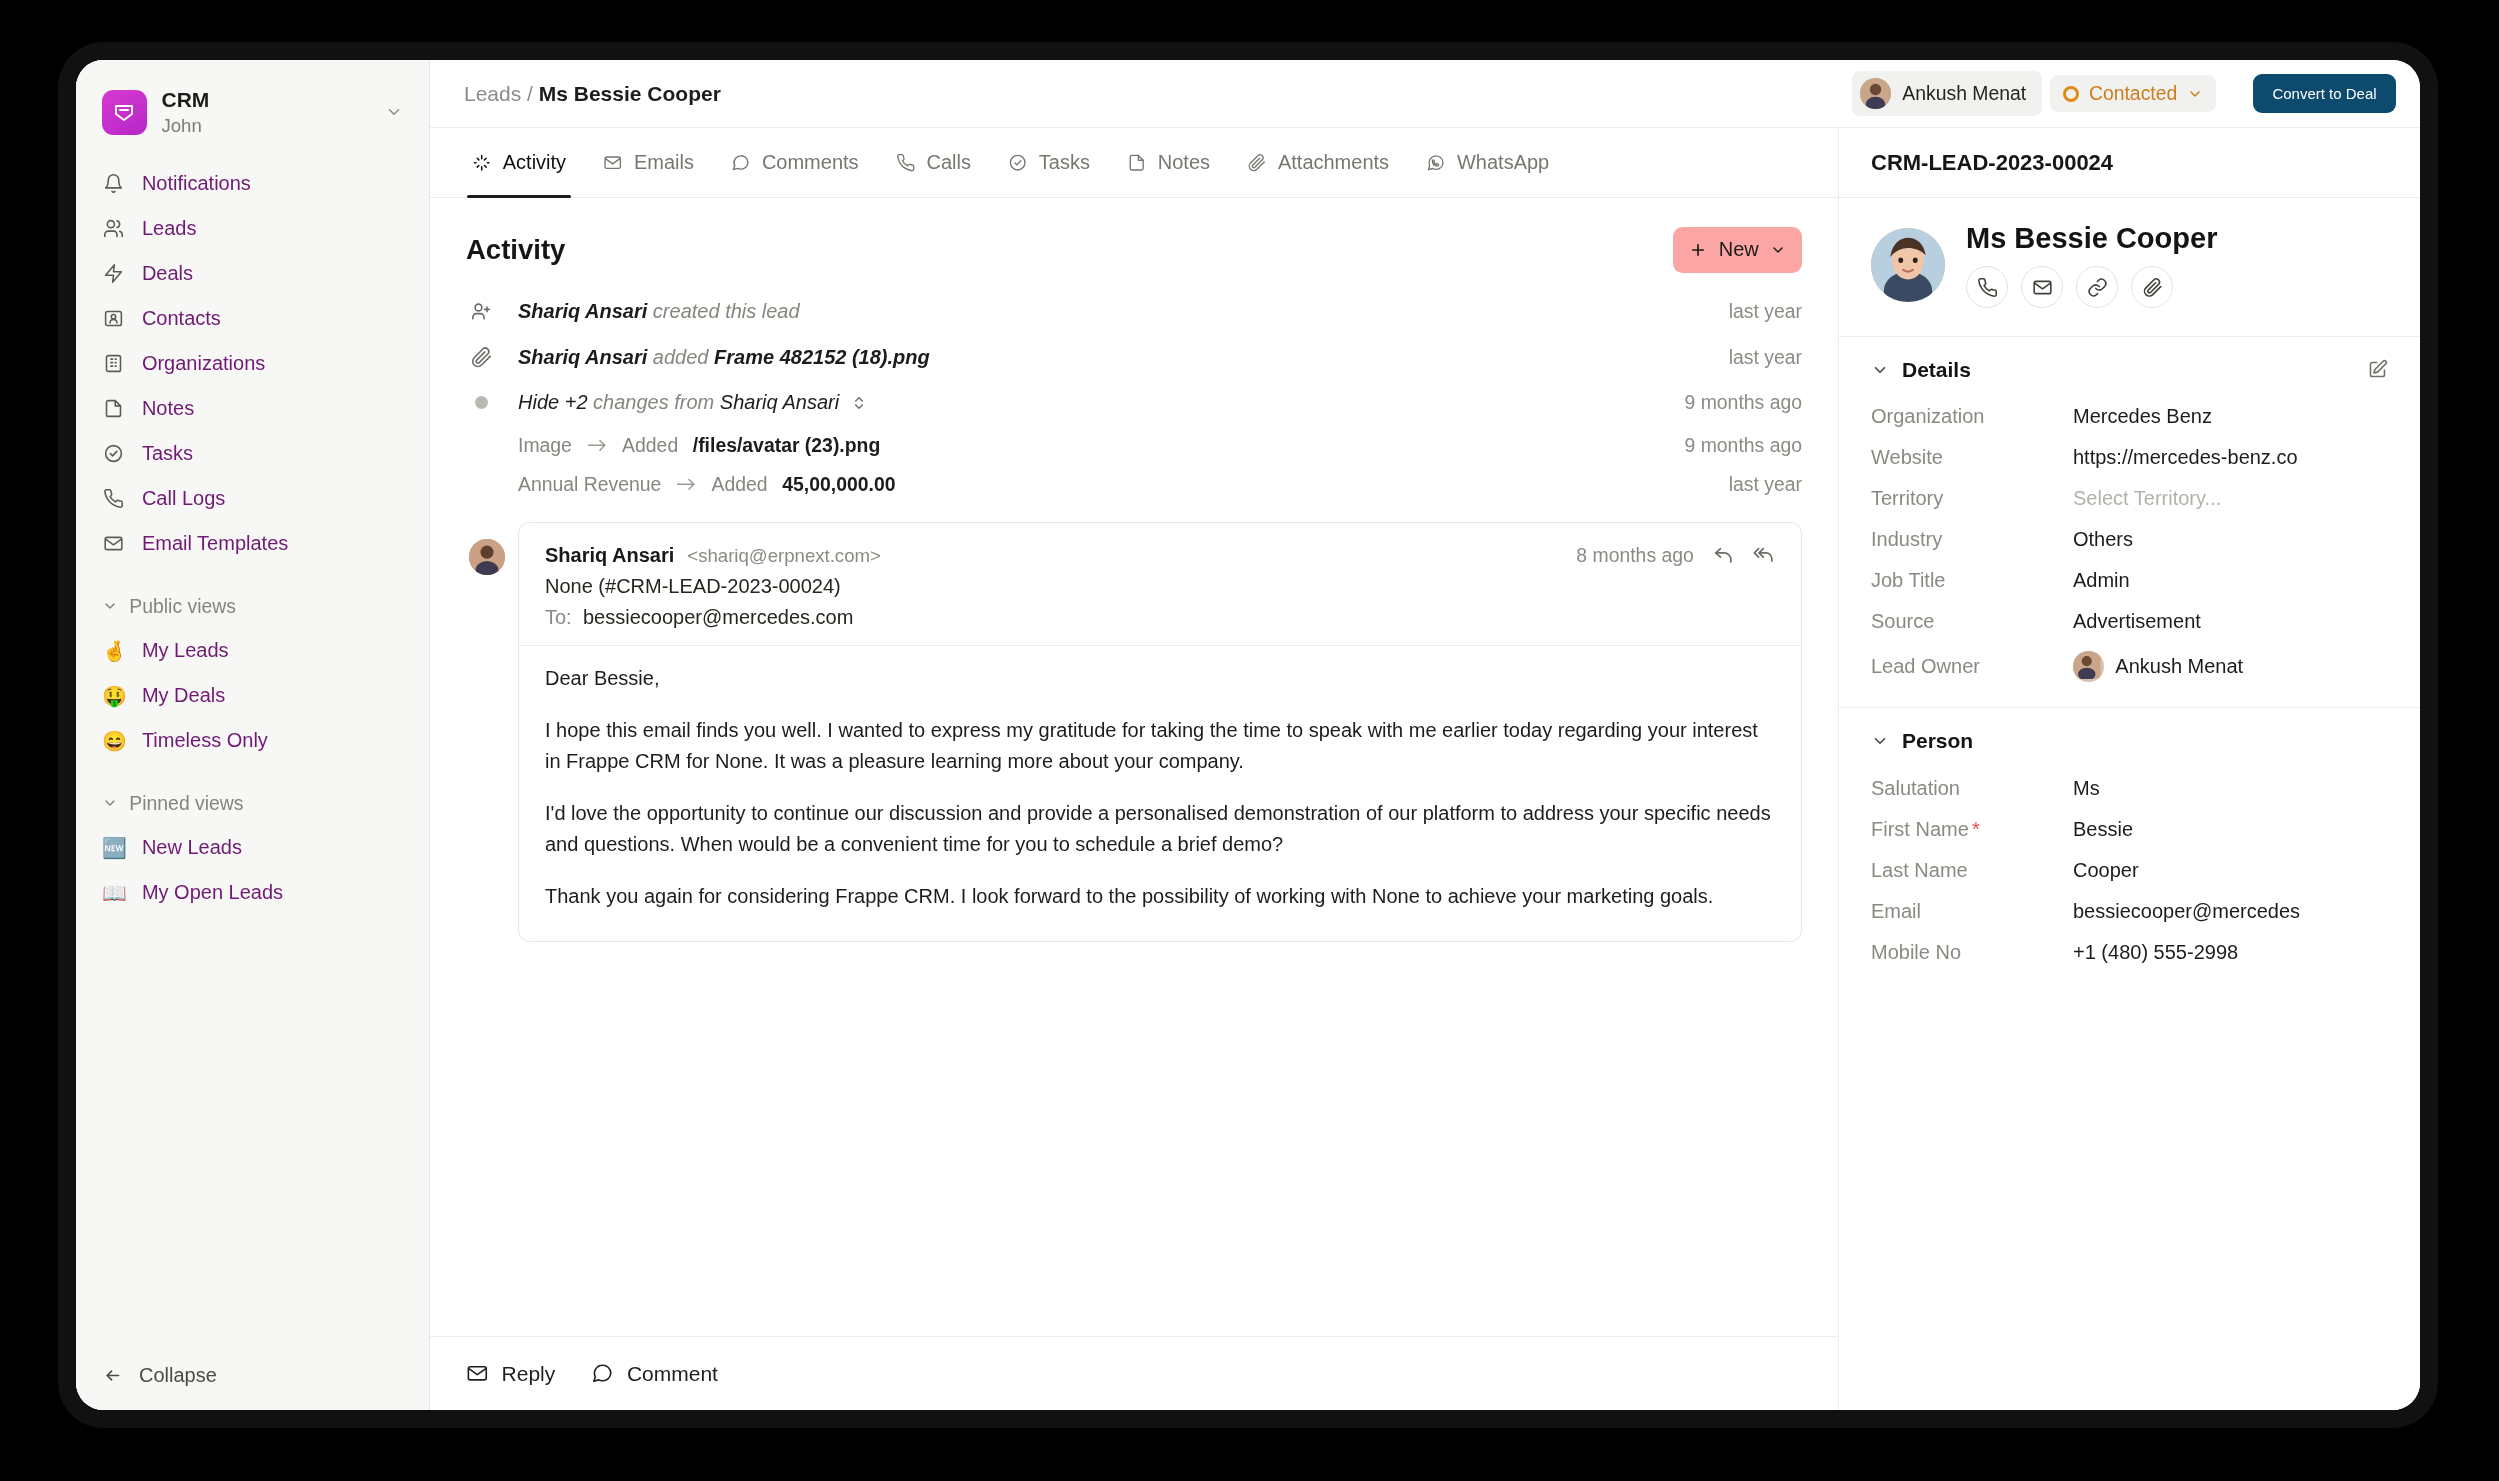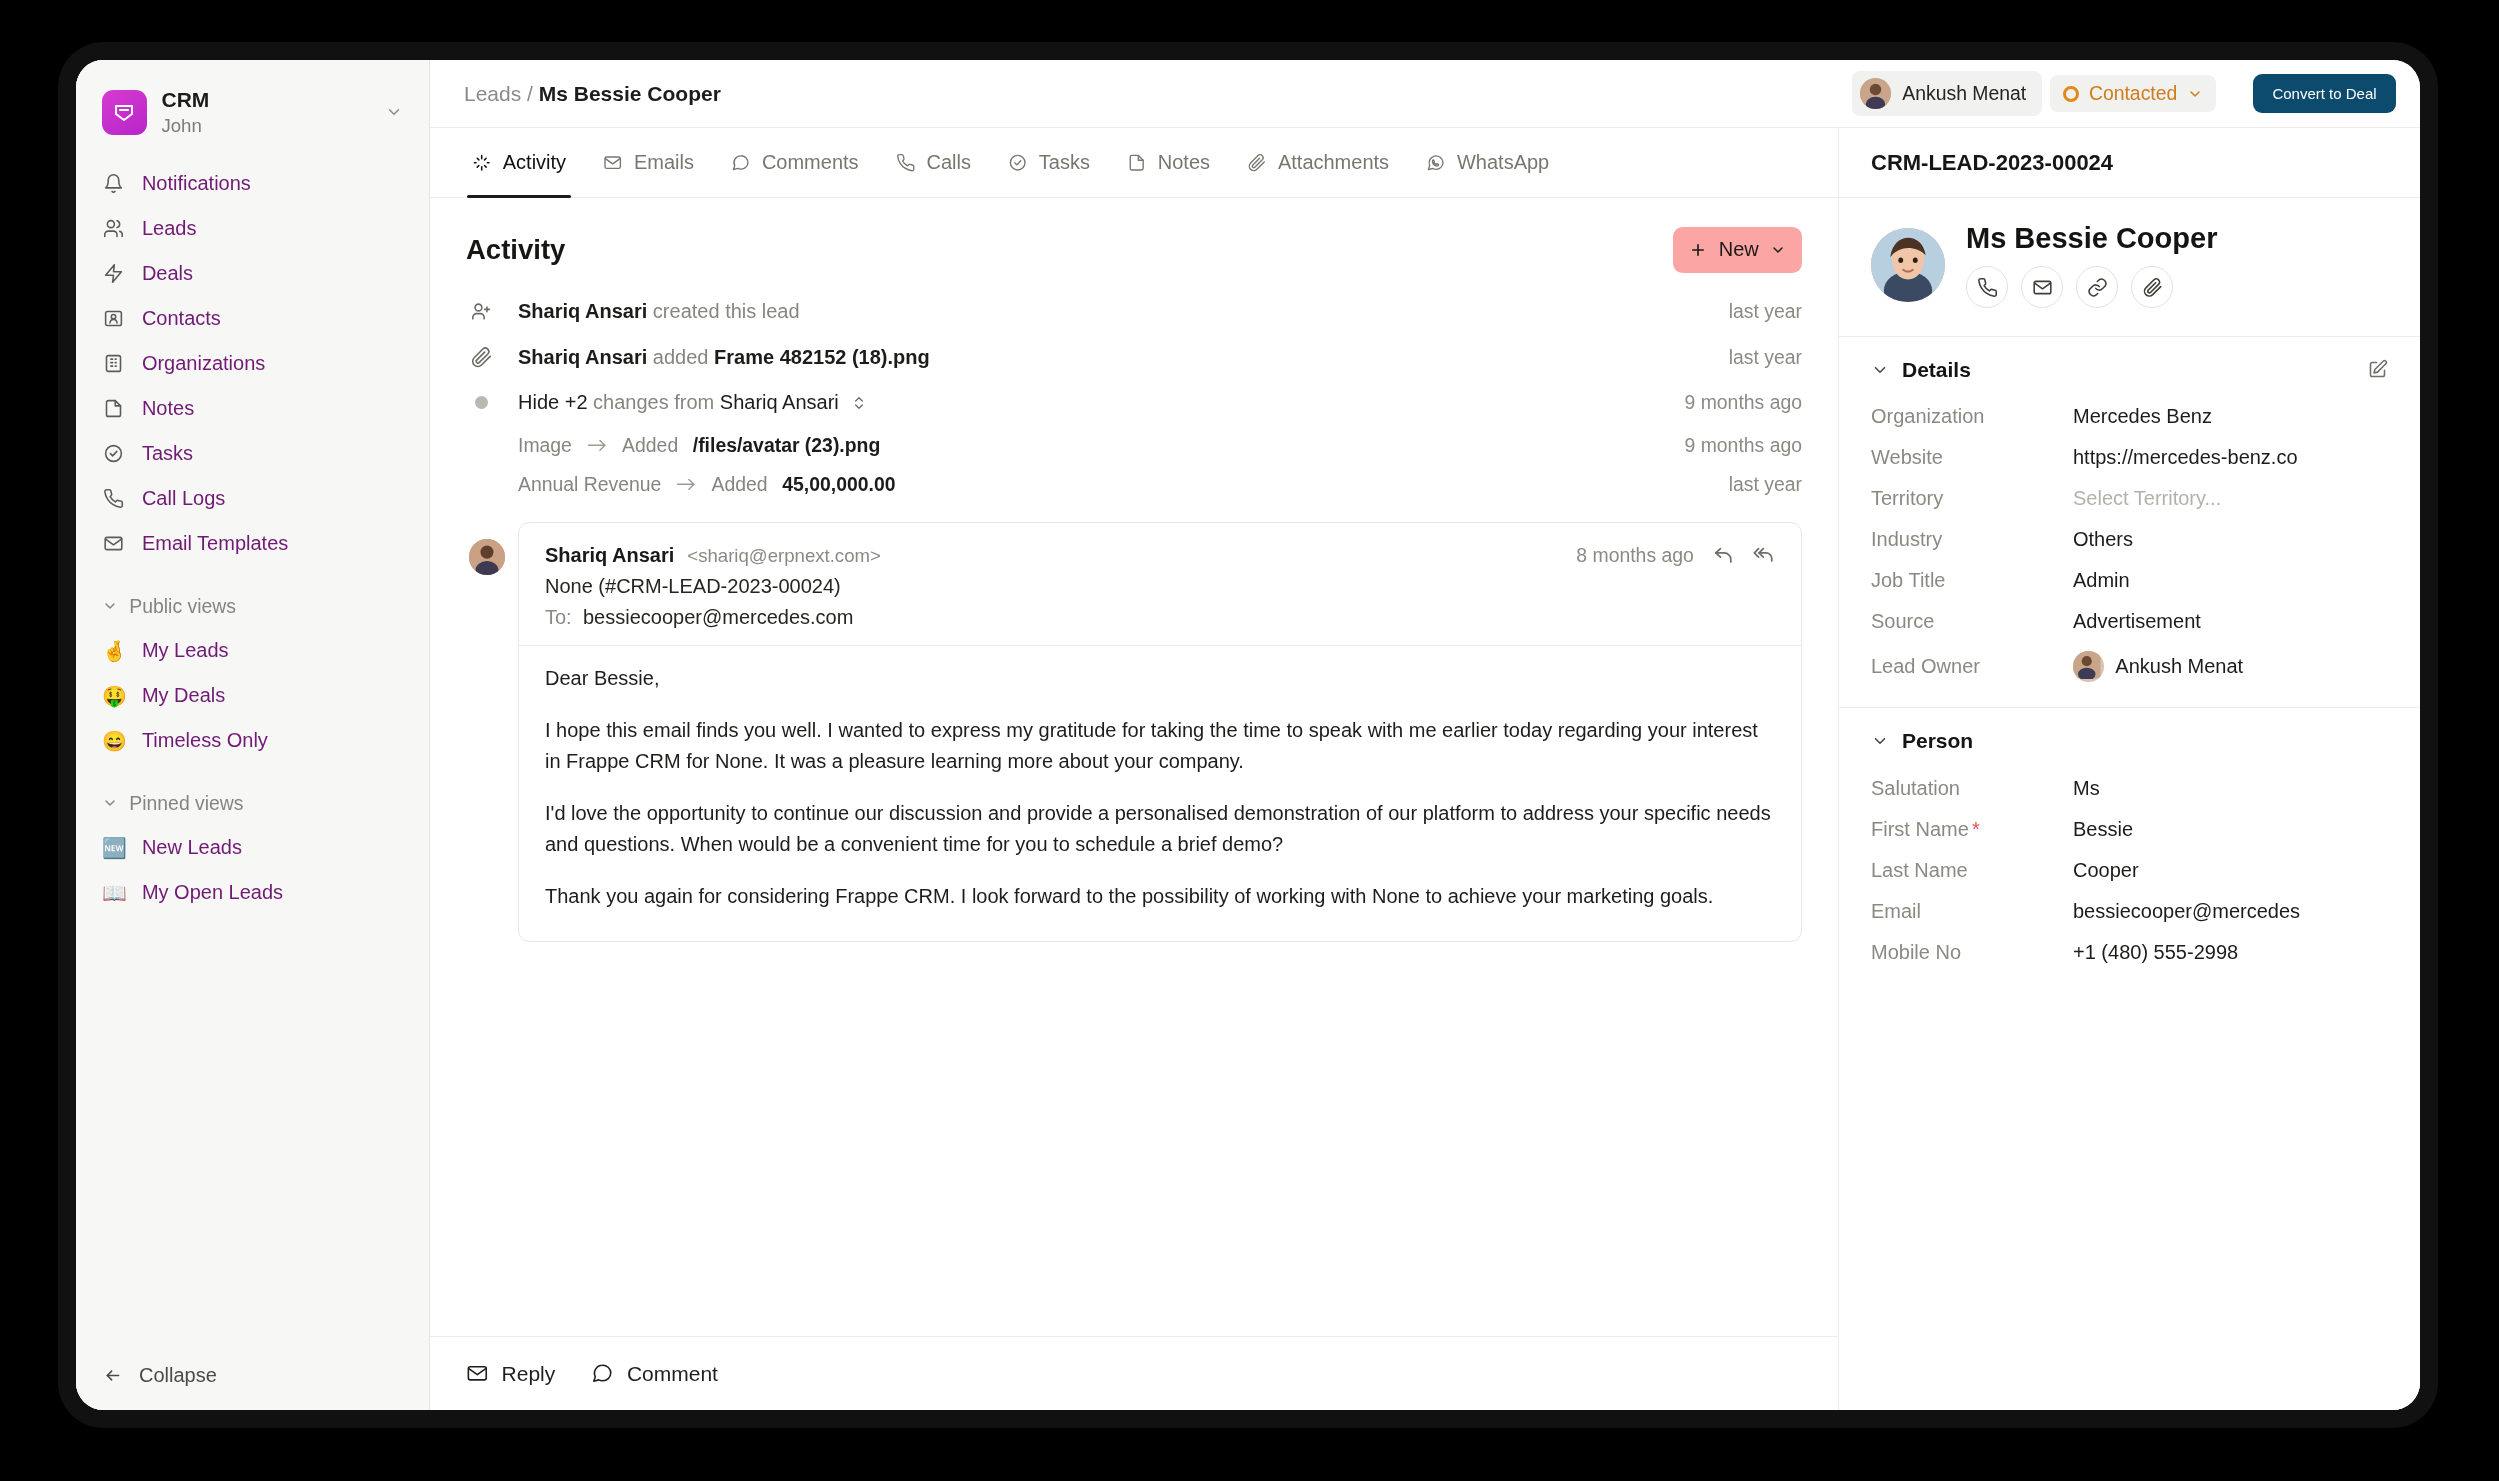--- a/index.html
+++ b/index.html
@@ -178,21 +178,21 @@
   }
 
   .feed { padding: 4.9px 36px 0 36px; flex:1; overflow:hidden; }
   .feed-row {
     display: flex; align-items: center;
     gap: 21px;
     padding: 11.3px 0;
     font-size: 20px;
   }
   .feed-icon { width: 31px; display: flex; justify-content: center; color: #6b6b65; flex-shrink: 0;}
-  .feed-text { color: #1c1c1a; }
+  .feed-text { color: #1c1c1a; font-style: italic; }
   .feed-text .muted { color: #86867f; }
   .feed-time { margin-left: auto; color: #8b8b84; font-size: 19.4px; }
   .sub-row {
     display: flex; align-items: center; gap: 14.6px;
     padding: 8px 0 8px 52px;
     font-size: 19.4px; color: #86867f;
   }
   .sub-row b { color: #1c1c1a; font-weight: 600; }
   .timeline-dot {
     width: 13px; height: 13px; border-radius: 50%;

